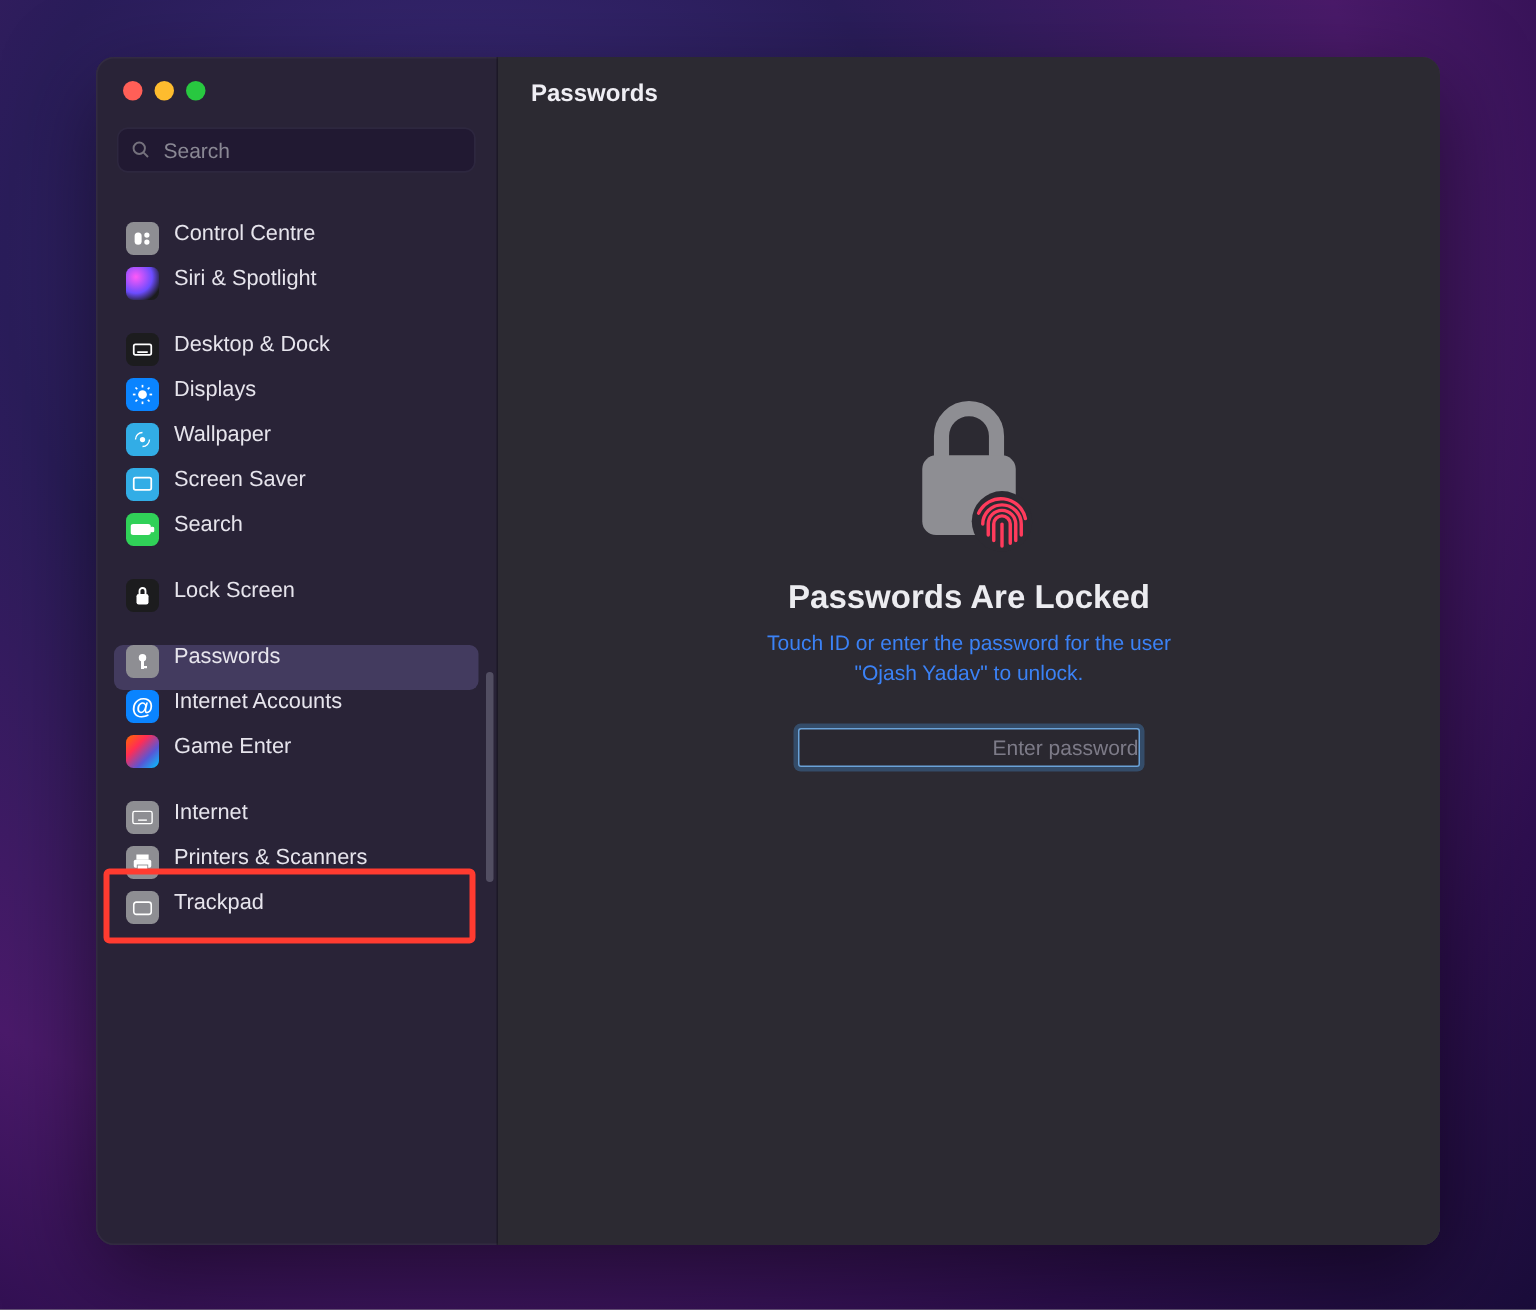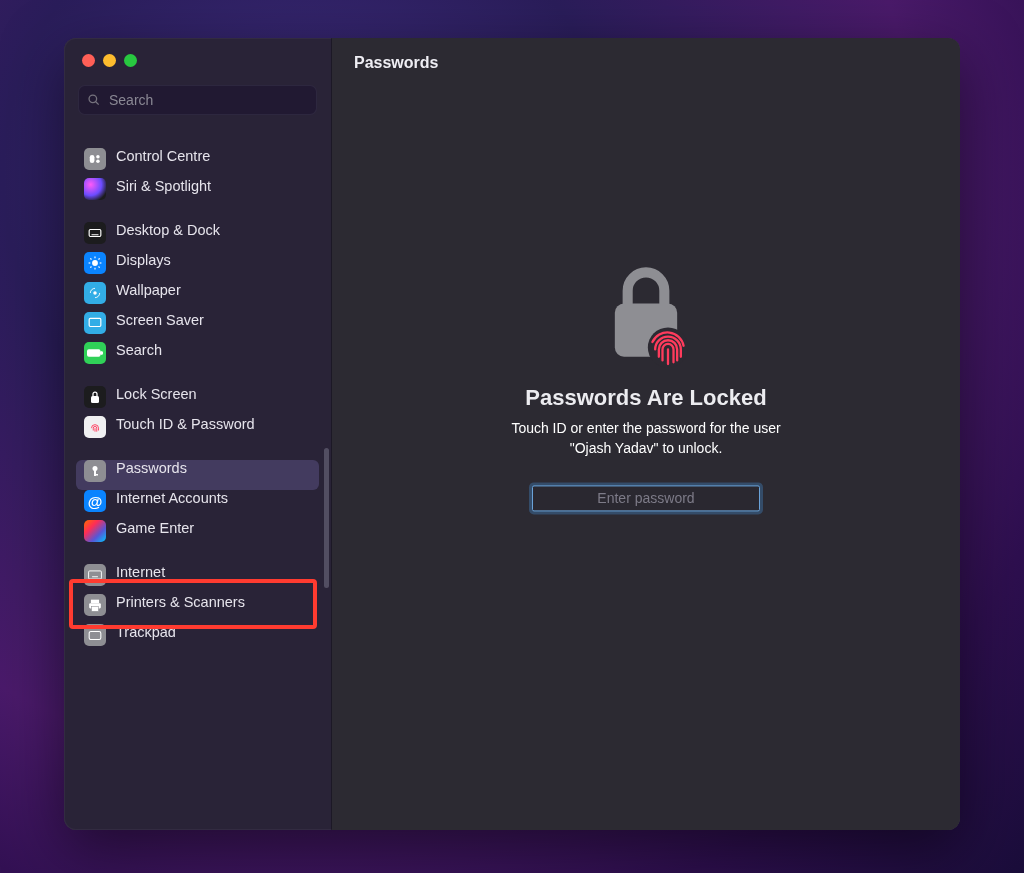--- a/index.html
+++ b/index.html
@@ -129,32 +129,32 @@
   .lock-svg { width: 92px; height: 110px; }
   .lock-title {
     margin-top: 14px;
     font-size: 22px;
     font-weight: 700;
     color: #ececf0;
   }
   .lock-sub {
     margin-top: 8px;
     font-size: 14px;
-    color: #ffffff;
+    color: #3b82f6;
     line-height: 1.4;
     max-width: 360px;
   }
   .pw-input {
     margin-top: 26px;
     width: 228px; height: 26px;
     background: #2a2830;
     border: 1px solid #6aa2d8;
     box-shadow: 0 0 0 3px rgba(70,140,210,0.35);
     color: #ddd;
-    text-align: center;
+    text-align: right;
     font-size: 14px;
     border-radius: 2px;
   }
   .pw-input::placeholder { color: #7d7b88; }
 </style>
 </head>
 <body>
 
 <div class="window">
 
@@ -249,28 +249,20 @@
       <div class="group-gap"></div>
 
       <div class="sb-item">
         <div class="sb-icon bg-black">
           <svg width="12" height="14" viewBox="0 0 24 28" fill="#fff">
               <rect x="4" y="12" width="16" height="14" rx="3"></rect>
               <path d="M8 12V8a4 4 0 018 0v4" stroke="#fff" stroke-width="2.5" fill="none"></path>
             </svg>
         </div>
         <span>Lock Screen</span>
-      </div>
-      <div class="sb-item">
-        <div class="sb-icon bg-white">
-          <svg width="14" height="14" viewBox="0 0 24 24" fill="none" stroke="#ff3b5c" stroke-width="1.6">
-              <path d="M6 14a6 6 0 0112 0v4M9 18v-4a3 3 0 016 0v6M12 20v-6"></path>
-            </svg>
-        </div>
-        <span>Touch ID &amp; Password</span>
       </div>
 
       <div class="group-gap"></div>
 
       <div class="sb-item selected">
         <div class="sb-icon bg-gray">
           <svg width="12" height="14" viewBox="0 0 24 28" fill="#fff">
               <circle cx="12" cy="9" r="5"></circle>
               <rect x="10" y="12" width="4" height="12"></rect>
               <rect x="10" y="20" width="8" height="3"></rect>

